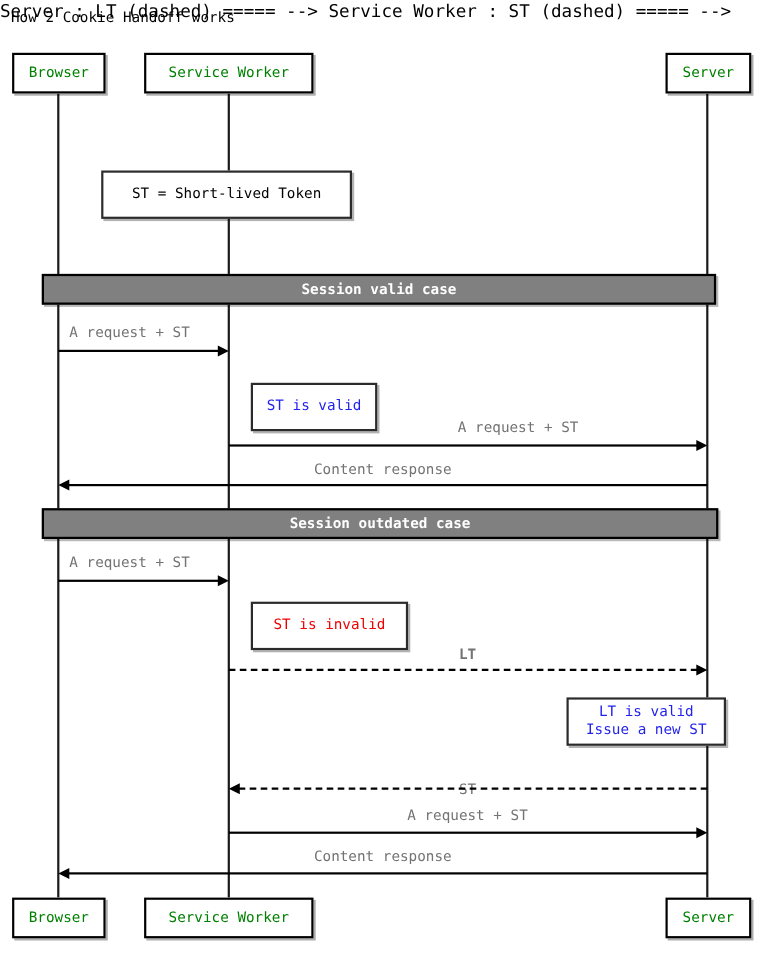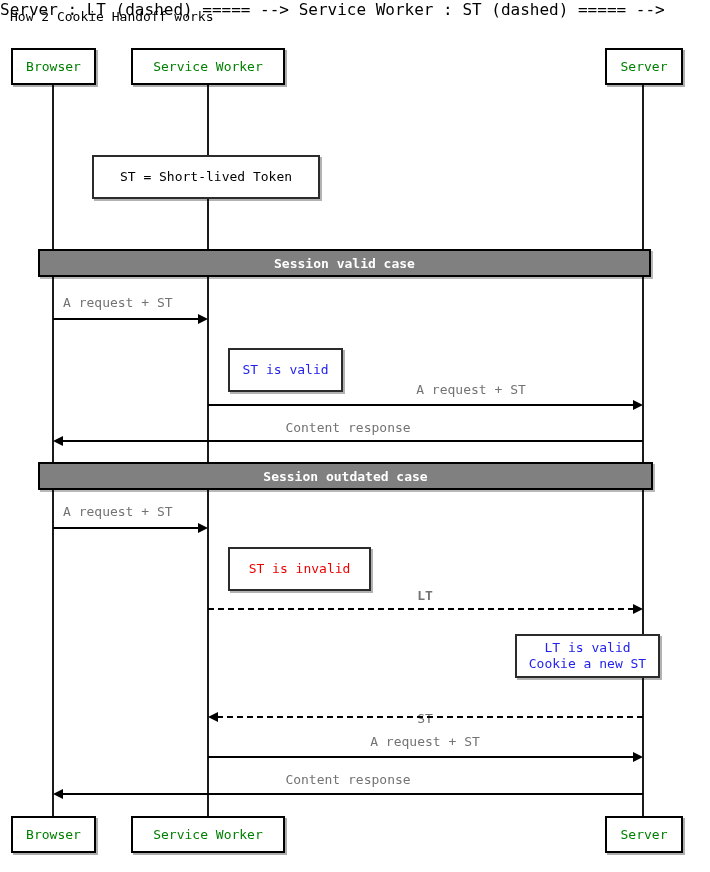--- a/index.html
+++ b/index.html
@@ -191,21 +191,21 @@
   </div>
 
    Server : LT (dashed) ===== --&gt;
   <div class="msg-label" style="left:425px; top:588px; transform:translateX(-50%);font-weight:bold;">LT</div>
   <div class="msg-line dashed" style="left:208px; top:608px; width:426px;"></div>
   <div class="arrow-head right" style="left:633px; top:604px;"></div>
 
   
   <div class="note blue" style="left:477px; top:634px; width:145px; height:42px;margin-left:38px;">
     <span class="ln">LT is valid</span>
-    <span class="ln">Cookie a new ST</span>
+    <span class="ln">Issue a new ST</span>
   </div>
 
    Service Worker : ST (dashed) ===== --&gt;
   <div class="msg-label" style="left:425px; top:711px; transform:translateX(-50%);">ST</div>
   <div class="msg-line dashed" style="left:217px; top:716px; width:426px;"></div>
   <div class="arrow-head left" style="left:208px; top:712px;"></div>
 
   
   <div class="msg-label" style="left:425px; top:734px; transform:translateX(-50%);">A request + ST</div>
   <div class="msg-line" style="left:208px; top:756px; width:426px;"></div>

